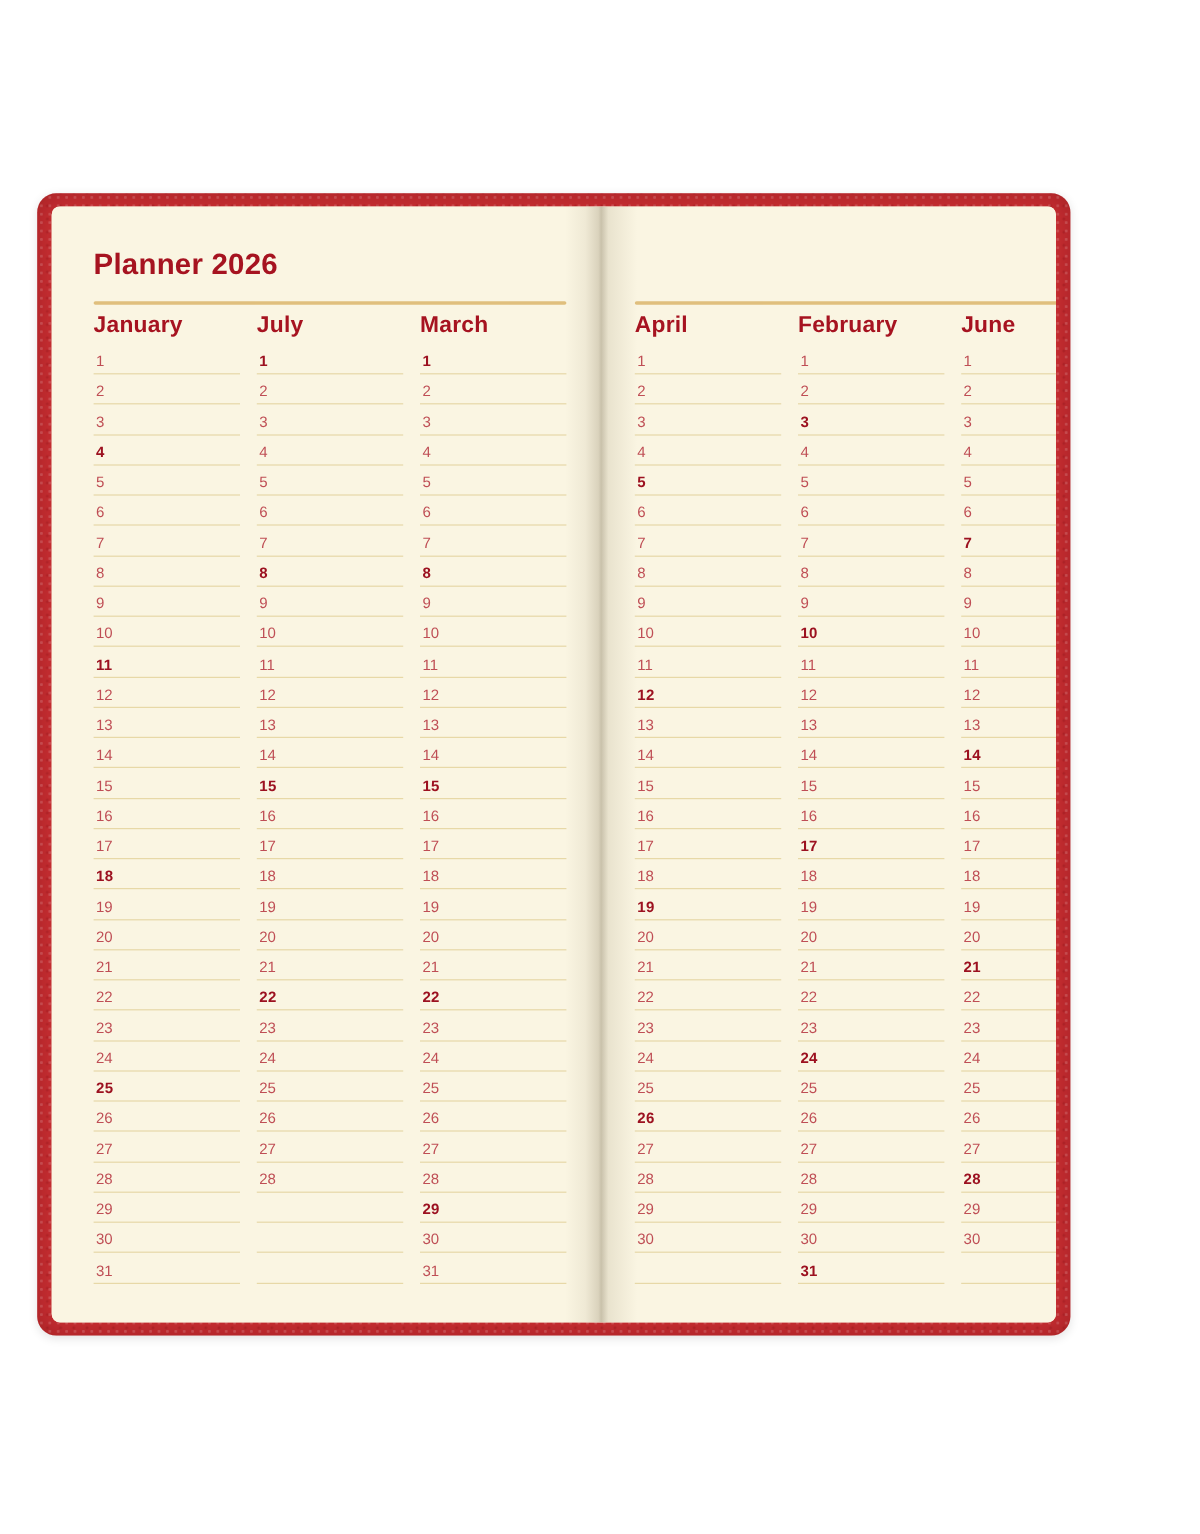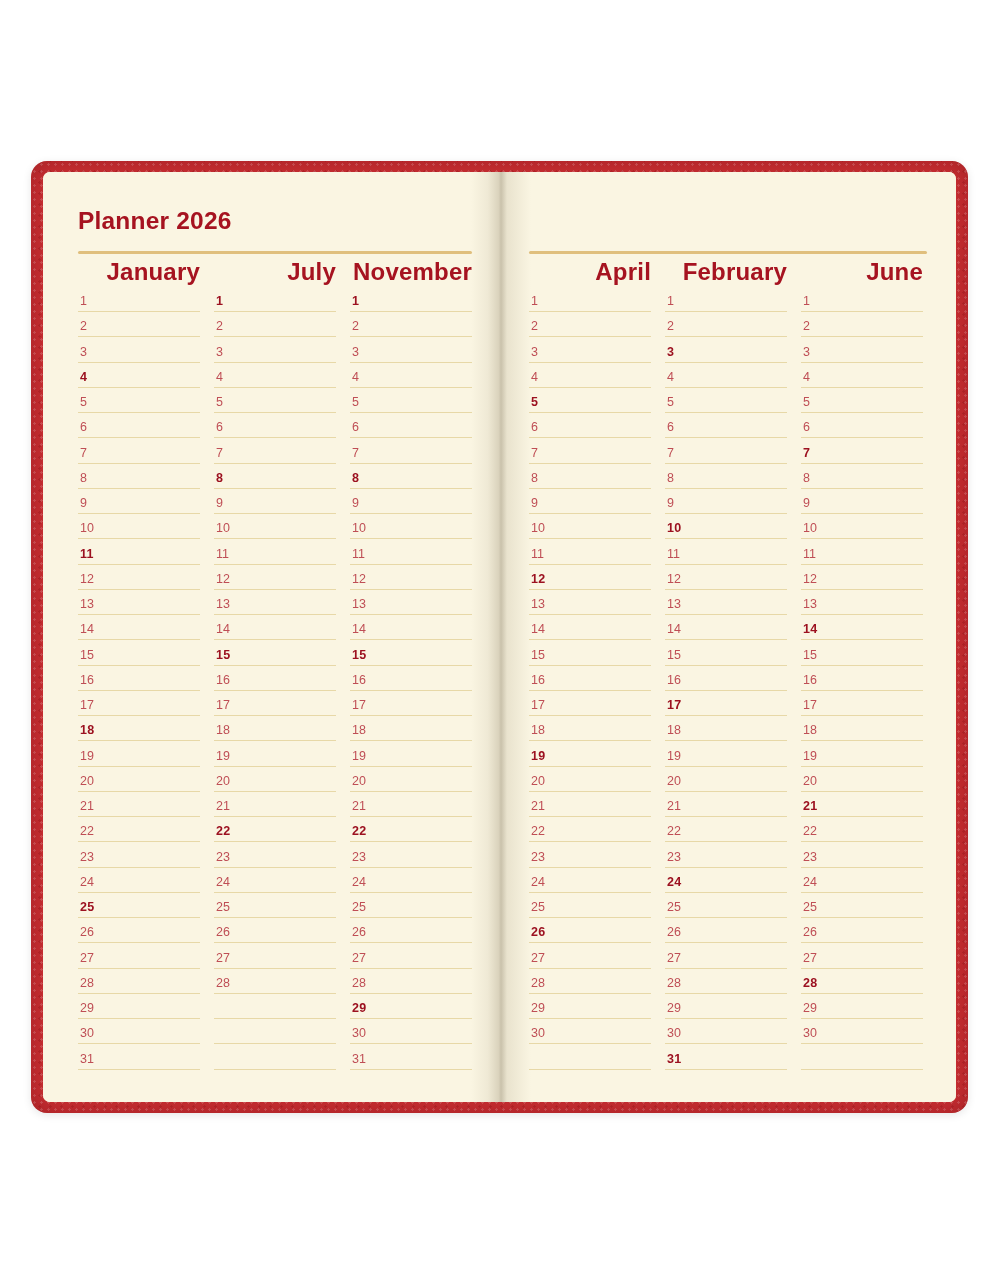--- a/index.html
+++ b/index.html
@@ -19,21 +19,21 @@
   }
   .canvas{
     position:relative;
     width:1000px;height:1278px;
     background:var(--bg);
     overflow:hidden;
   }
   .book{
     position:absolute;
     left:31px;top:161px;
-    width:937px;height:952px;
+    width:861px;height:952px;
     background:var(--cover);
     border-radius:16px;
     box-shadow: inset 0 0 24px rgba(90,5,10,0.35), 0 2px 8px rgba(0,0,0,0.10);
   }
   
   .book::before{
     content:"";
     position:absolute;inset:0;
     border-radius:inherit;
     background-image:
@@ -71,22 +71,22 @@
     border-radius:2px;
   }
   .months{
     display:flex;
     column-gap:14px;
     margin-top:8px;
   }
   .month-col{width:122px;flex:0 0 122px;}
   .month-name{
     height:20px;line-height:20px;
-    text-align:right;
-    font-size:24px;font-weight:bold;
+    text-align:left;
+    font-size:19px;font-weight:bold;
     color:var(--accent);
     letter-spacing:0.2px;
   }
   .rows{margin-top:11px;}
   .day-row{position:relative;height:25.25px;}
   .day-num{
     position:absolute;top:2px;left:2px;
     font-size:12.5px;line-height:1;
     color:var(--num);
   }
@@ -375,21 +375,21 @@
                 </div>
                 <div class="day-row">
                   <div class="day-line"></div>
                 </div>
                 <div class="day-row">
                   <div class="day-line"></div>
                 </div>
               </div>
             </div>
             <div class="month-col">
-              <div class="month-name">November</div>
+              <div class="month-name">March</div>
               <div class="rows">
                 <div class="day-row">
                   <span class="day-num sunday">1</span>
                   <div class="day-line"></div>
                 </div>
                 <div class="day-row">
                   <span class="day-num">2</span>
                   <div class="day-line"></div>
                 </div>
                 <div class="day-row">

